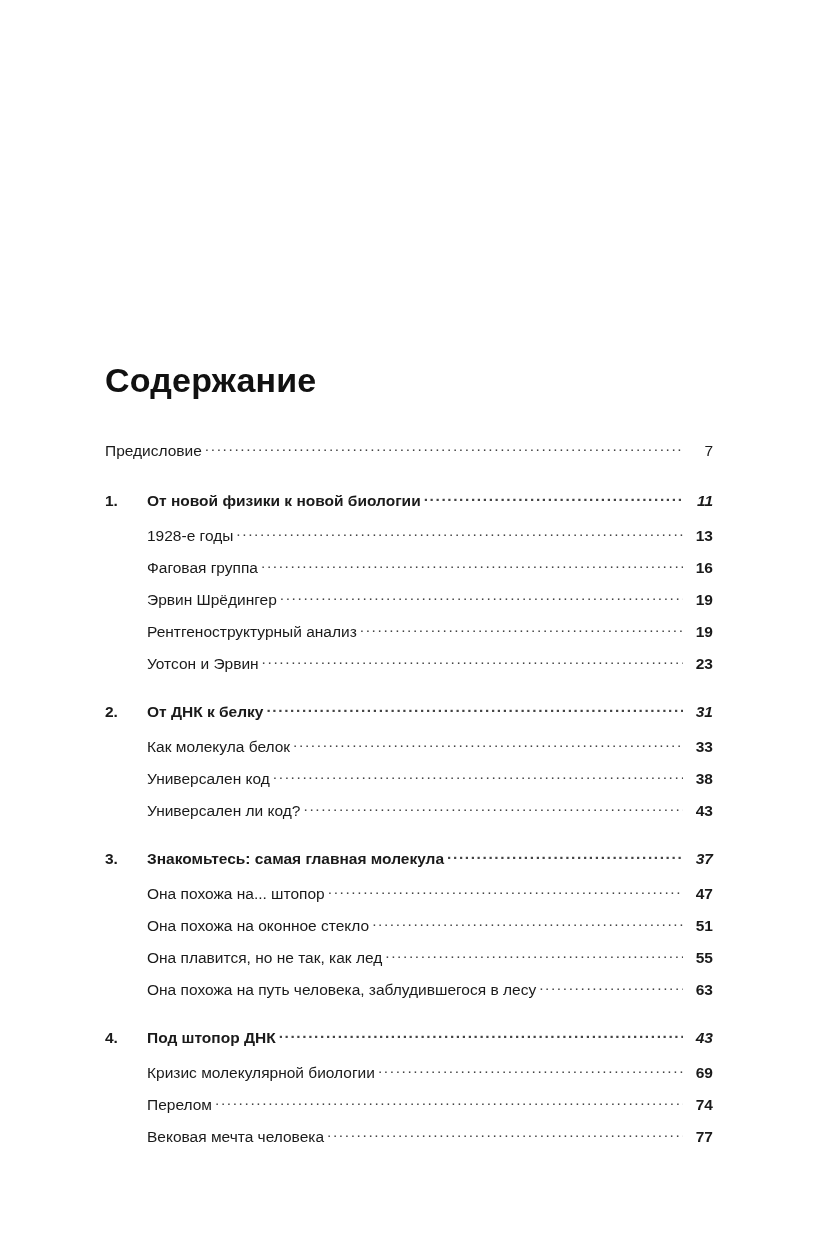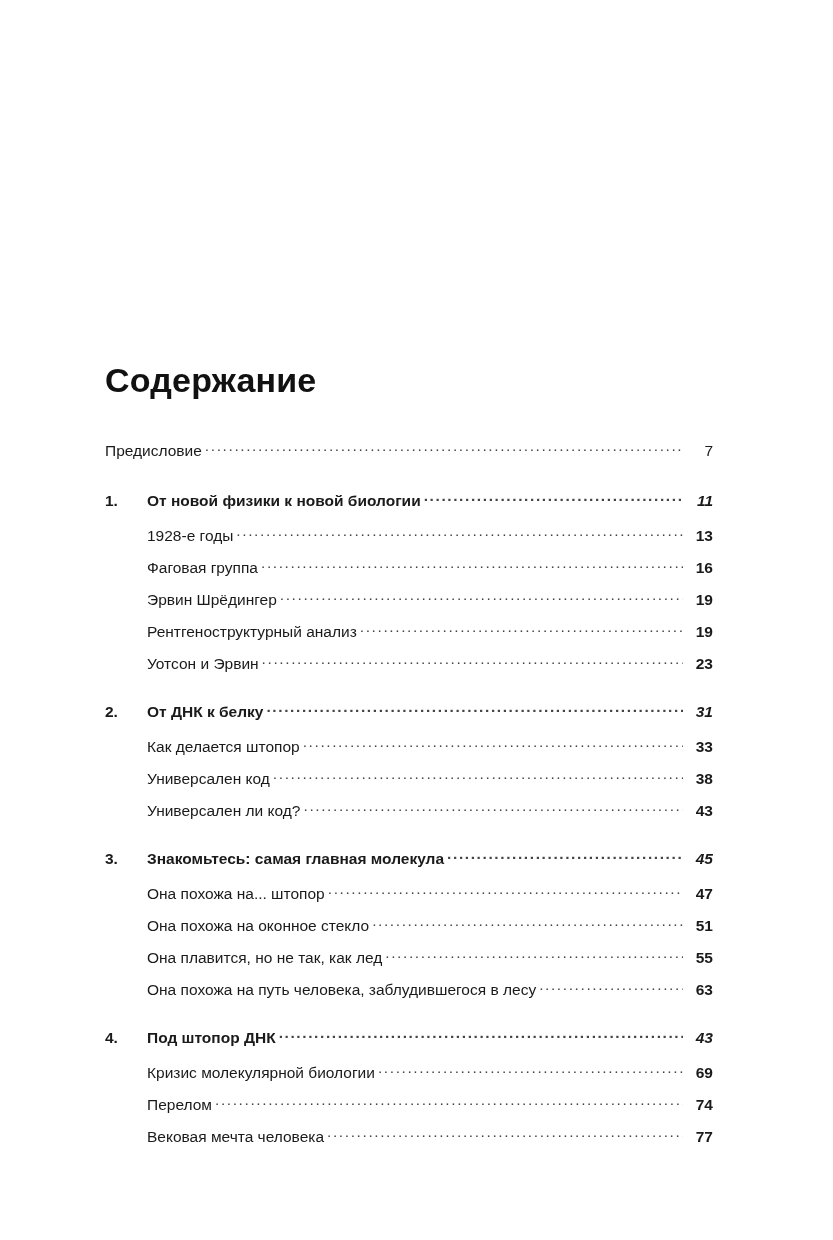--- a/index.html
+++ b/index.html
@@ -190,21 +190,21 @@
     <div class="chapter-group">
       <div class="row chapter">
         <span class="num-col">2.</span>
         <span class="label">От ДНК к белку</span>
         <span class="leader"></span>
         <span class="page-no">31</span>
       </div>
 
       <div class="row section">
         <span class="indent"></span>
-        <span class="label">Как делается штопор</span>
+        <span class="label">Как молекула белок</span>
         <span class="leader"></span>
         <span class="page-no">33</span>
       </div>
       <div class="row section">
         <span class="indent"></span>
         <span class="label">Универсален код</span>
         <span class="leader"></span>
         <span class="page-no">38</span>
       </div>
       <div class="row section">
@@ -213,21 +213,21 @@
         <span class="leader"></span>
         <span class="page-no">43</span>
       </div>
     </div>
 
     <div class="chapter-group">
       <div class="row chapter">
         <span class="num-col">3.</span>
         <span class="label">Знакомьтесь: самая главная молекула</span>
         <span class="leader"></span>
-        <span class="page-no">45</span>
+        <span class="page-no">37</span>
       </div>
 
       <div class="row section">
         <span class="indent"></span>
         <span class="label">Она похожа на... штопор</span>
         <span class="leader"></span>
         <span class="page-no">47</span>
       </div>
       <div class="row section">
         <span class="indent"></span>

